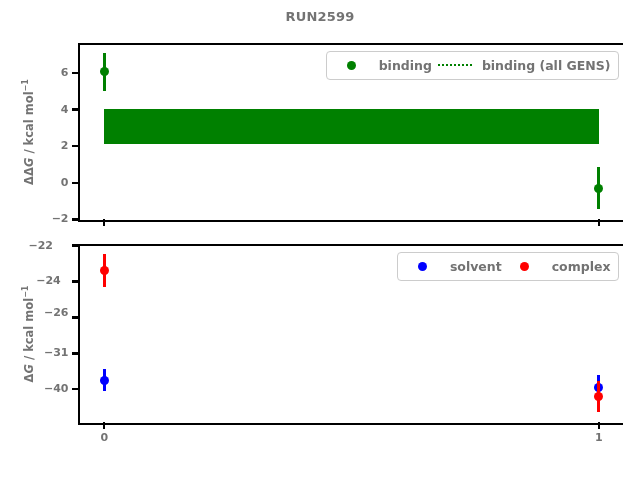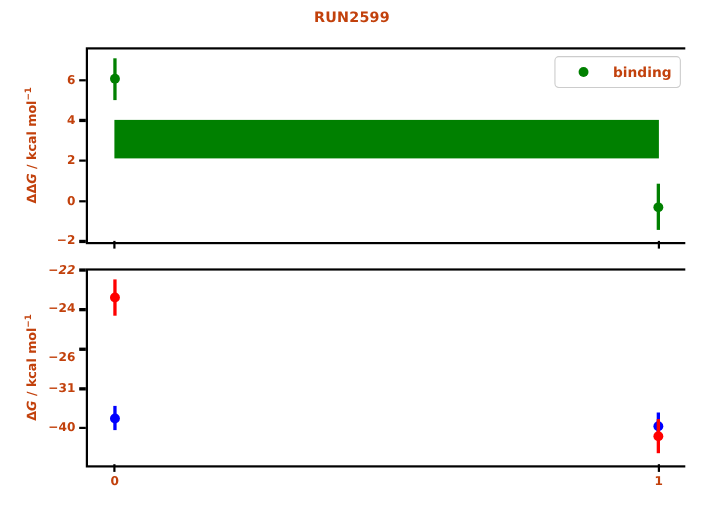--- a/index.html
+++ b/index.html
@@ -3,21 +3,21 @@
 <meta charset="utf-8">
 <style>
   html, body { margin: 0; padding: 0; background: #fff; }
   .figure {
     position: relative;
     width: 623px;
     height: 480px;
     background: #ffffff;
     font-family: "DejaVu Sans", sans-serif;
     font-weight: bold;
-    color: #c2410c;
+    color: #737373;
     overflow: hidden;
   }
   .suptitle {
     position: absolute;
     top: 9px; left: 0;
     width: 640px;
     text-align: center;
     font-size: 13px;
     letter-spacing: 0.2px;
   }
@@ -105,41 +105,61 @@
       <div class="dot" style="left: 20.2273px; top: 22.9737px; background: rgb(0, 128, 0);"></div>
       <div class="errbar" style="left: 517.773px; top: 122.716px; height: 42.1263px; background: rgb(0, 128, 0);"></div>
       <div class="dot" style="left: 514.773px; top: 139.279px; background: rgb(0, 128, 0);"></div>
       <div class="legend">
         <div class="legend-row">
           <div class="legend-marker">
             <div class="legend-dot" style="background: rgb(0, 128, 0);"></div>
           </div>
           <div class="legend-label">binding</div>
         </div>
+        <div class="legend-row">
+          <div class="legend-marker">
+            <div class="legend-dotted" style="border-top-color: rgb(0, 128, 0);"></div>
+          </div>
+          <div class="legend-label">binding (all GENS)</div>
+        </div>
       </div>
     </div>
   <div id="panel-1" class="panel panel-bottom">
       <div class="tick" style="left: -7.5px; top: -1.25px; width: 5.5px; height: 2.5px;"></div>
-      <div class="tick-label" style="left: -51px; top: -8px; width: 40px; text-align: right; font-style: italic;">−22</div>
+      <div class="tick-label" style="left: -51px; top: -8px; width: 40px; ">−22</div>
       <div class="tick" style="left: -7.5px; top: 34.6684px; width: 5.5px; height: 2.5px;"></div>
-      <div class="tick-label" style="left: -51px; top: 27.9184px; width: 40px; text-align: right;">−24</div>
+      <div class="tick-label" style="left: -51px; top: 27.9184px; width: 40px; text-align: center;">−24</div>
       <div class="tick" style="left: -7.5px; top: 70.5867px; width: 5.5px; height: 2.5px;"></div>
-      <div class="tick-label" style="left: -51px; top: 71px; width: 40px; text-align: right;">−26</div>
+      <div class="tick-label" style="left: -51px; top: 59px; width: 40px; text-align: right;">−26</div>
       <div class="tick" style="left: -7.5px; top: 106.505px; width: 5.5px; height: 2.5px;"></div>
       <div class="tick-label" style="left: -51px; top: 99.7551px; width: 40px; text-align: right;">−31</div>
       <div class="tick" style="left: -7.5px; top: 142.423px; width: 5.5px; height: 2.5px;"></div>
       <div class="tick-label" style="left: -51px; top: 135.673px; width: 40px; text-align: right;">−40</div>
       <div class="tick" style="left: 23.4773px; top: 176px; width: 2.5px; height: 7.5px;"></div>
       <div class="tick-label" style="left: 9.72727px; top: 184.5px; width: 30px; text-align: center;">0</div>
       <div class="tick" style="left: 518.023px; top: 176px; width: 2.5px; height: 7.5px;"></div>
       <div class="tick-label" style="left: 504.273px; top: 184.5px; width: 30px; text-align: center;">1</div>
       <div class="errbar" style="left: 23.2273px; top: 123.918px; height: 21.551px; background: rgb(0, 0, 255);"></div>
       <div class="dot" style="left: 20.2273px; top: 130.194px; background: rgb(0, 0, 255);"></div>
       <div class="errbar" style="left: 517.773px; top: 129.306px; height: 25.1429px; background: rgb(0, 0, 255);"></div>
       <div class="dot" style="left: 514.773px; top: 137.378px; background: rgb(0, 0, 255);"></div>
       <div class="errbar" style="left: 23.2273px; top: 8.97959px; height: 32.3265px; background: rgb(255, 0, 0);"></div>
       <div class="dot" style="left: 20.2273px; top: 20.6429px; background: rgb(255, 0, 0);"></div>
       <div class="errbar" style="left: 517.773px; top: 135.592px; height: 30.5306px; background: rgb(255, 0, 0);"></div>
       <div class="dot" style="left: 514.773px; top: 146.357px; background: rgb(255, 0, 0);"></div>
+      <div class="legend">
+        <div class="legend-row">
+          <div class="legend-marker">
+            <div class="legend-dot" style="background: rgb(0, 0, 255);"></div>
+          </div>
+          <div class="legend-label">solvent</div>
+        </div>
+        <div class="legend-row">
+          <div class="legend-marker">
+            <div class="legend-dot" style="background: rgb(255, 0, 0);"></div>
+          </div>
+          <div class="legend-label">complex</div>
+        </div>
+      </div>
     </div>
 
 
 </div>
 
 </body></html>

